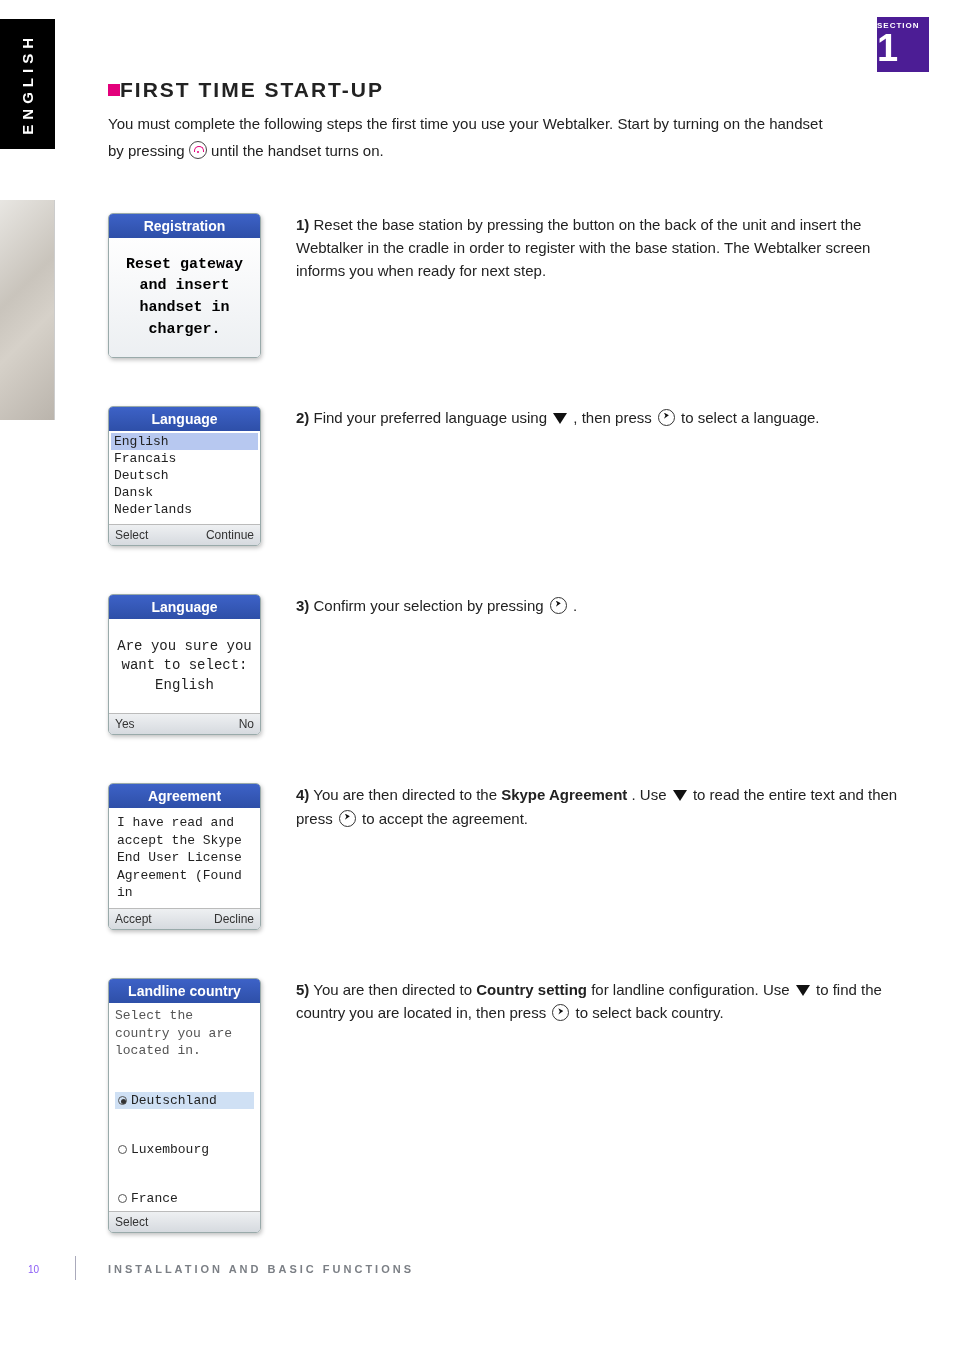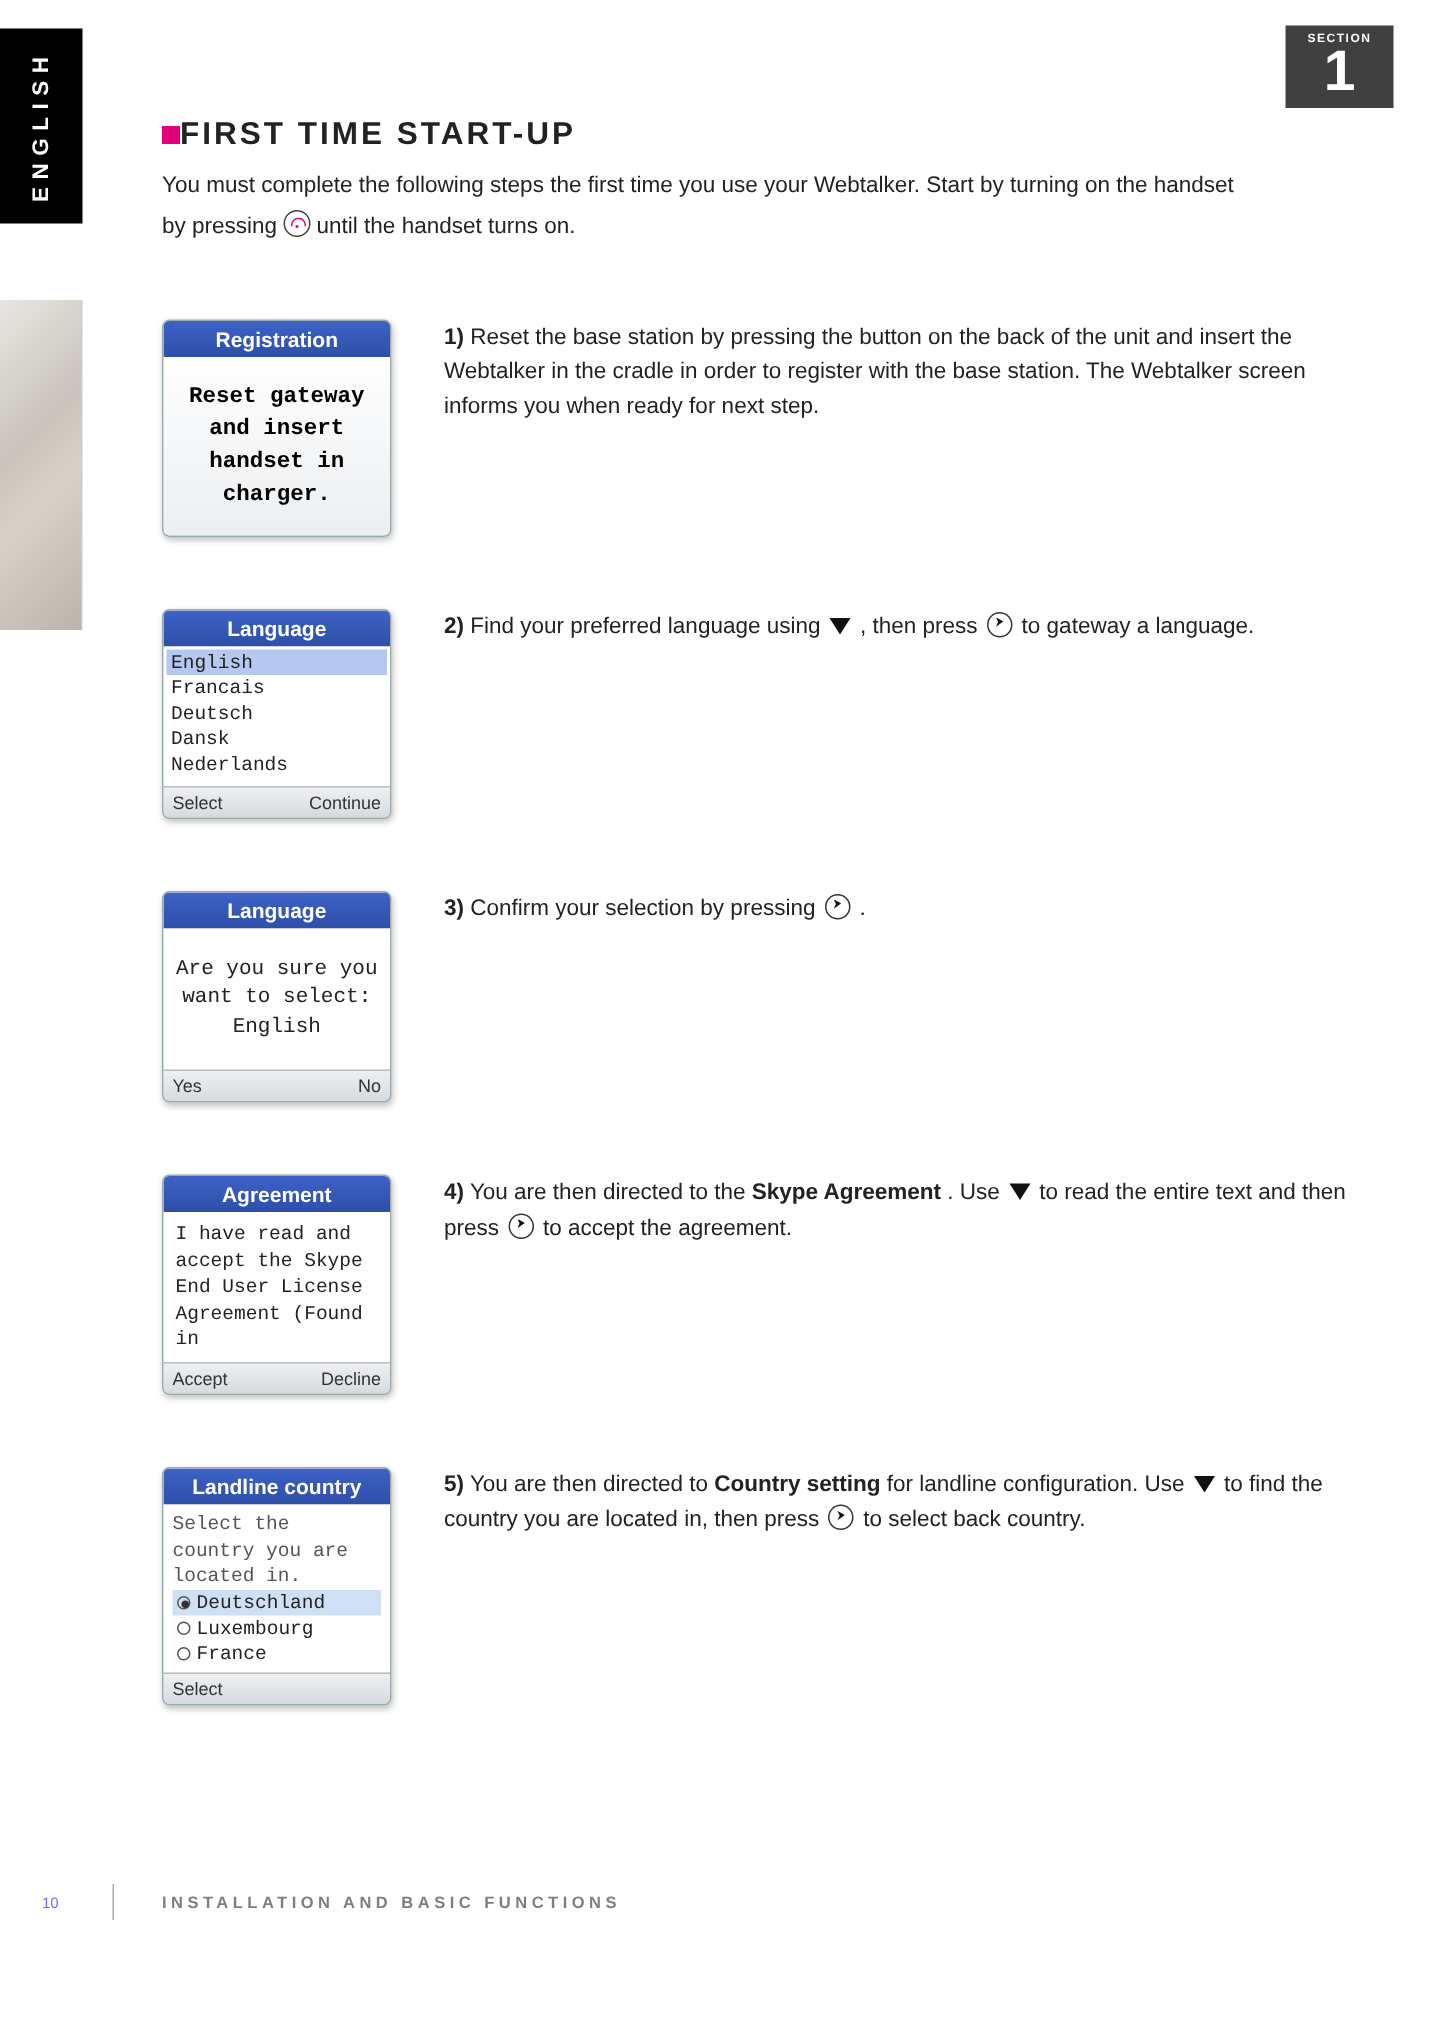--- a/index.html
+++ b/index.html
@@ -35,24 +35,23 @@
     position: absolute;
     left: 0; top: 200px;
     width: 55px; height: 220px;
     background: linear-gradient(135deg, #e8e6e2, #c9c4bc 40%, #d6d1c9 60%, #bab4ac);
     border-right: 1px solid #ccc;
   }
   
   .section-badge {
     position: absolute;
     right: 25px; top: 17px;
-    width: 72px; height: 55px;
-    background: #404040;
+    width: 52px; height: 55px;
+    background: #4c1d95;
     color: #fff;
-    text-align: center;
     padding-top: 4px;
   }
   .section-badge .lbl { font-size: 8px; font-weight: 700; letter-spacing: 1px; }
   .section-badge .num { font-size: 38px; font-weight: 800; line-height: 36px; }
   
   .content {
     position: absolute;
     left: 108px; top: 78px;
     width: 800px;
   }
@@ -126,21 +125,21 @@
     min-height: 70px;
     font-family: Liberation Mono, monospace;
     color: #222;
   }
   .scr-body.center { text-align: center; padding: 18px 8px; line-height: 1.4; font-size: 14px; }
   .scr-body.msg { text-align: center; font-size: 15px; font-weight: 600; padding: 16px 6px; line-height: 1.45; color: #000; background: linear-gradient(#fefefe,#eceff2);}
   .lang-list { list-style: none; }
   .lang-list li { padding: 1px 3px; font-size: 13px; }
   .lang-list li.sel { background: #b7c8f0; }
   .country-list { list-style: none; font-size: 13px; }
-  .country-list li { padding: 1px 3px; }
+  .country-list li { padding: 1px 3px; margin-top: 32px; }
   .country-list li.sel { background: #cfe0f4; }
   .radio { display: inline-block; width: 9px; height: 9px; border: 1px solid #555; border-radius: 50%; margin-right: 4px; vertical-align: -1px; }
   .radio.on::after { content: ""; display: block; width: 5px; height: 5px; background: #333; border-radius: 50%; margin: 2px; }
   .scr-foot {
     display: flex;
     justify-content: space-between;
     font-size: 12px;
     padding: 3px 6px;
     background: linear-gradient(#eef0f2, #d6dadf);
     border-top: 1px solid #bbb;
@@ -255,21 +254,21 @@
             <span>Continue</span>
           </div>
         </div>
       </div>
       <div class="step-text">
         <b class="num">2)</b>
         <span>Find your preferred language using </span>
         <span class="down-arrow"></span>
         <span> , then press </span>
         <span class="sel-btn"></span>
-        <span> to gateway a language.</span>
+        <span> to select a language.</span>
       </div>
     </div>
 
     <div class="step-row">
       <div class="screen">
         <div class="scr-title">Language</div>
         <div class="scr-body center">
           <div>Are you sure you</div>
           <div>want to select:</div>
           <div>English</div>

